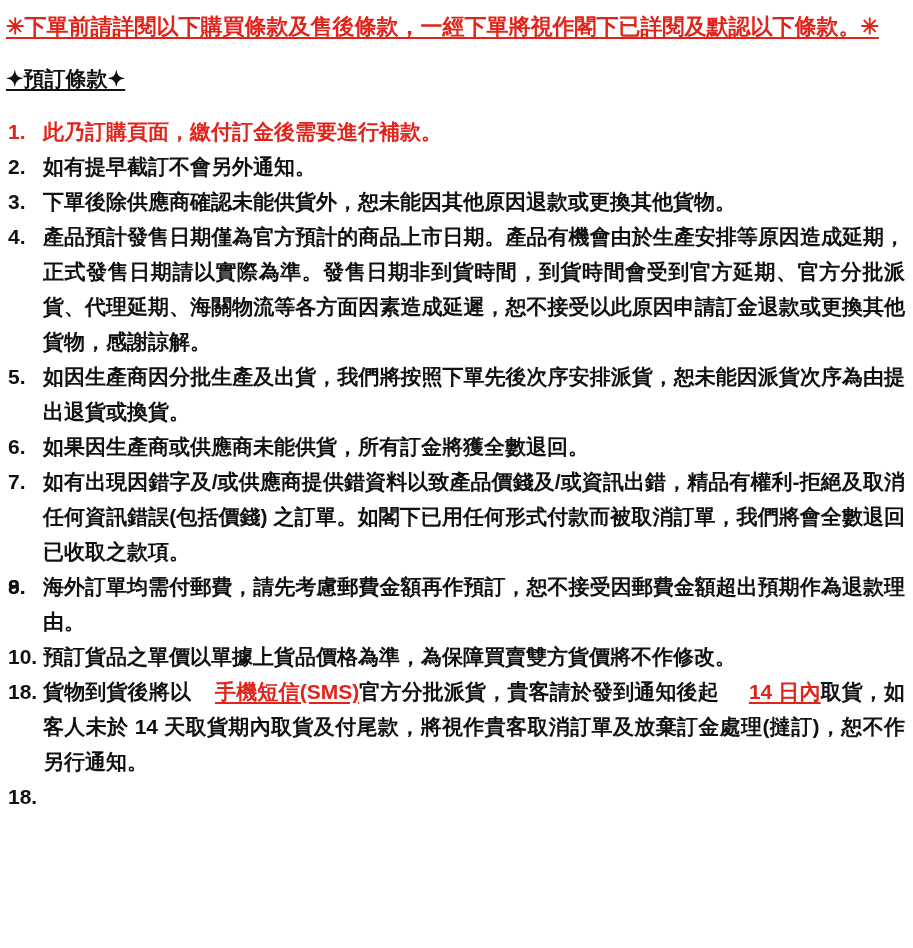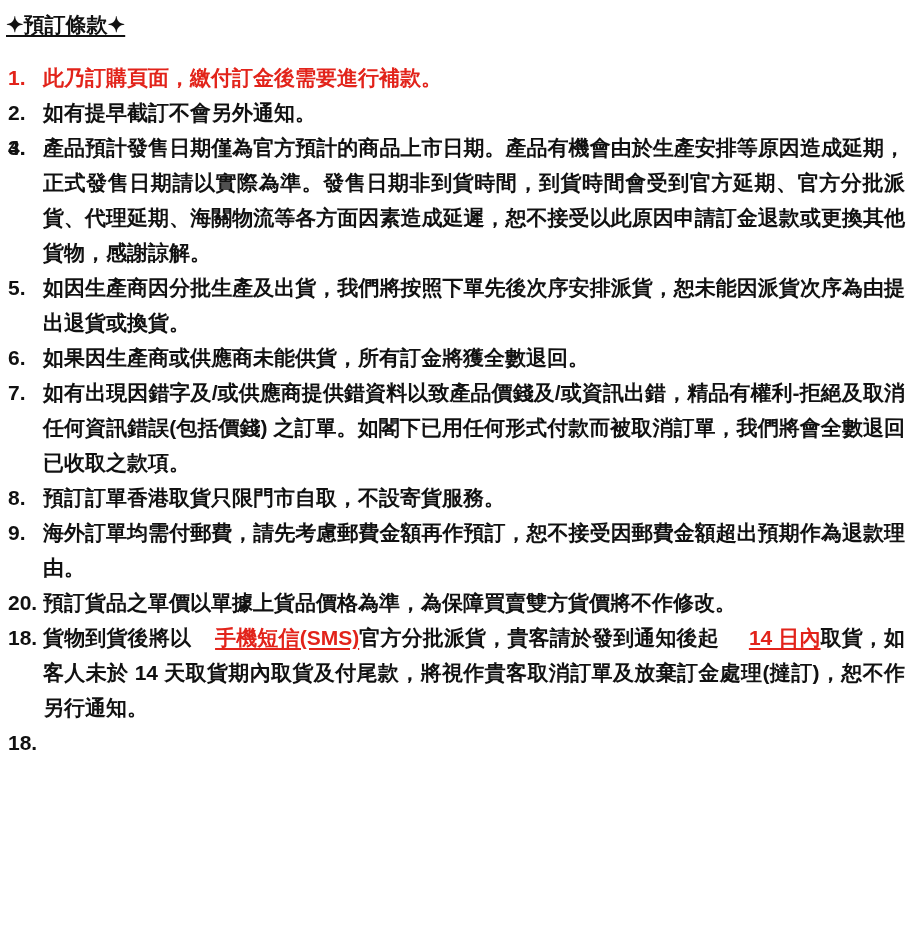--- a/index.html
+++ b/index.html
@@ -54,30 +54,31 @@
     color: var(--red, #e2231a);
     text-decoration: underline;
     text-underline-offset: 3px;
     margin-left: 24px;
   }
 </style>
 </head>
 <body style="background: rgb(255, 255, 255);">
 
 <div class="page">
+  <div class="notice">✳下單前請詳閱以下購買條款及售後條款，一經下單將視作閣下已詳閱及默認以下條款。✳</div>
 
   <div class="section-title">✦預訂條款✦</div>
 
   <ol class="terms" id="terms-list">
       <li class="red"><span class="num">1.</span><span>此乃訂購頁面，繳付訂金後需要進行補款。</span></li>
       <li><span class="num">2.</span><span>如有提早截訂不會另外通知。</span></li>
-      <li><span class="num">3.</span></li>
+      <li><span class="num">3.</span><span>下單後除供應商確認未能供貨外，恕未能因其他原因退款或更換其他貨物。</span></li>
       <li><span class="num">4.</span><span>產品預計發售日期僅為官方預計的商品上市日期。產品有機會由於生產安排等原因造成延期，正式發售日期請以實際為準。發售日期非到貨時間，到貨時間會受到官方延期、官方分批派貨、代理延期、海關物流等各方面因素造成延遲，恕不接受以此原因申請訂金退款或更換其他貨物，感謝諒解。</span></li>
       <li><span class="num">5.</span><span>如因生產商因分批生產及出貨，我們將按照下單先後次序安排派貨，恕未能因派貨次序為由提出退貨或換貨。</span></li>
       <li><span class="num">6.</span><span>如果因生產商或供應商未能供貨，所有訂金將獲全數退回。</span></li>
       <li><span class="num">7.</span><span>如有出現因錯字及/或供應商提供錯資料以致產品價錢及/或資訊出錯，精品有權利-拒絕及取消任何資訊錯誤(包括價錢) 之訂單。如閣下已用任何形式付款而被取消訂單，我們將會全數退回已收取之款項。</span></li>
-      <li><span class="num">8.</span><span>預訂訂單香港取貨只限門市自取，不設寄貨服務。</span></li>
+      <li><span class="num">8.</span></li>
       <li><span class="num">9.</span><span>海外訂單均需付郵費，請先考慮郵費金額再作預訂，恕不接受因郵費金額超出預期作為退款理由。</span></li>
-      <li><span class="num">20.</span><span>預訂貨品之單價以單據上貨品價格為準，為保障買賣雙方貨價將不作修改。</span></li>
+      <li><span class="num">10.</span><span>預訂貨品之單價以單據上貨品價格為準，為保障買賣雙方貨價將不作修改。</span></li>
       <li><span class="num">18.</span><span>貨物到貨後將以</span><span class="red-underline">手機短信(SMS)</span><span>官方分批派貨，貴客請於發到通知後起 </span><span class="red-underline">14 日內</span><span>取貨，如客人未於 14 天取貨期內取貨及付尾款，將視作貴客取消訂單及放棄訂金處理(撻訂)，恕不作另行通知。</span></li>
       <li><span class="num">18.</span></li>
     </ol>
 </div>
 
 </body></html>

